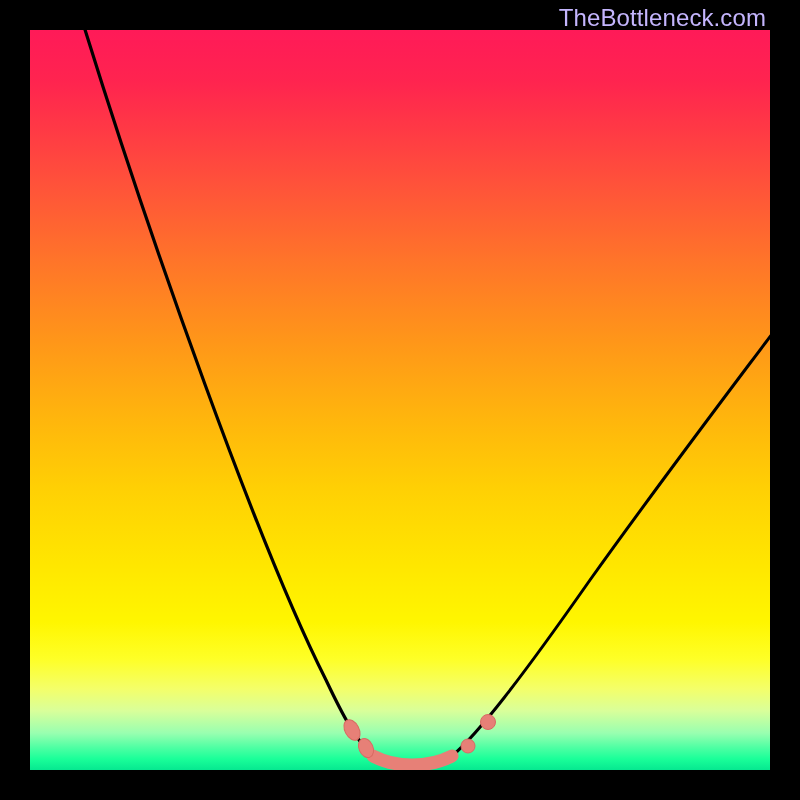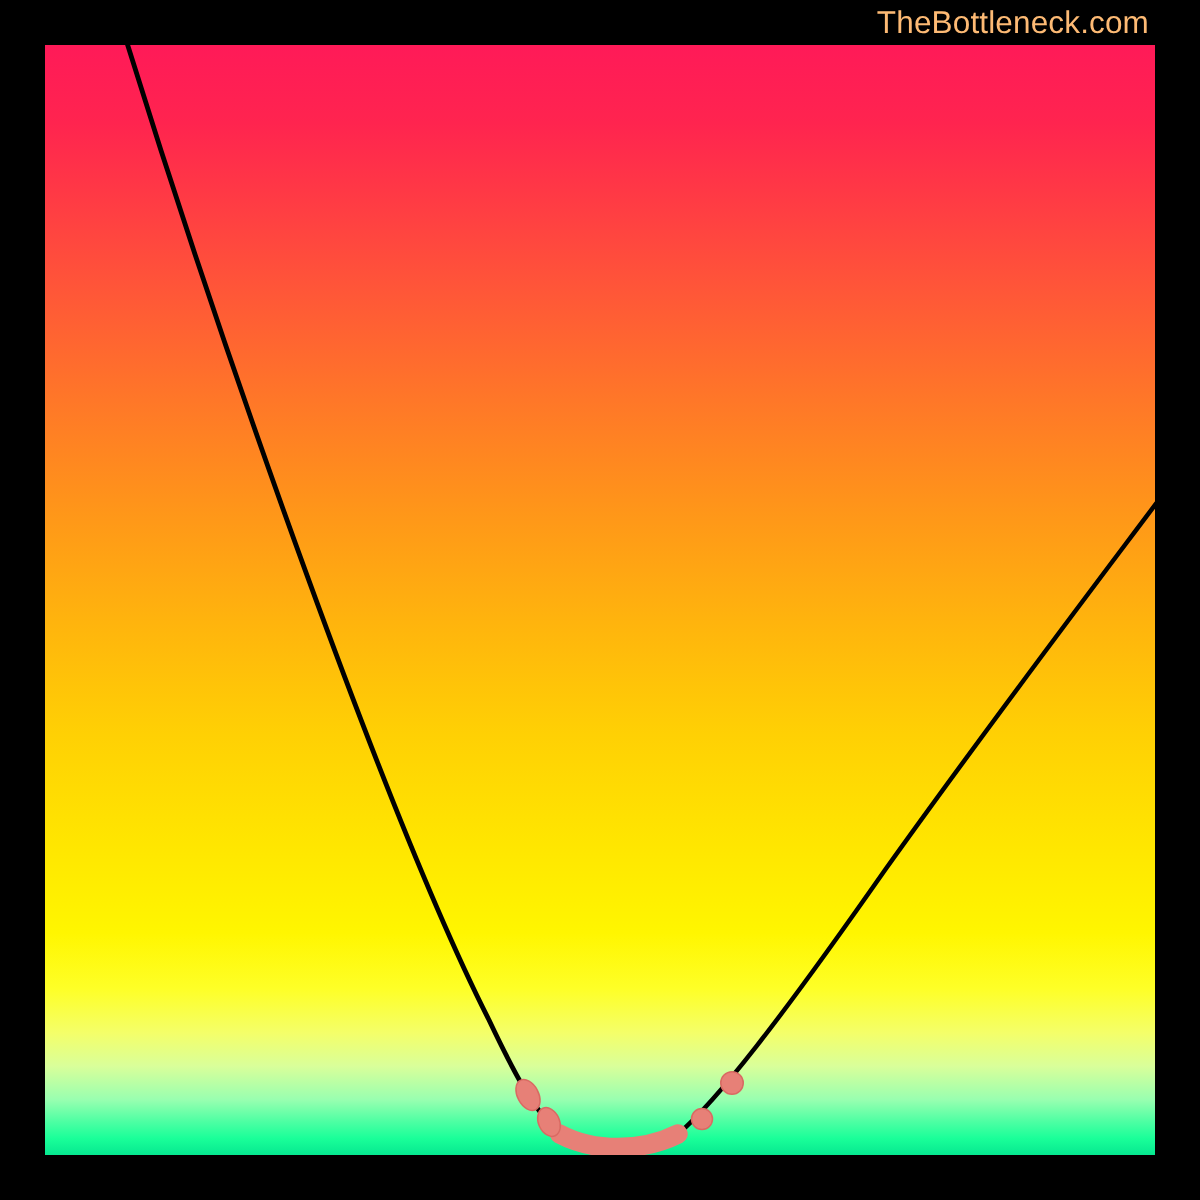--- a/index.html
+++ b/index.html
@@ -58,22 +58,22 @@
     position: absolute;
     top: 0;
     left: 0;
     width: 100%;
     height: 100%;
   }
   .watermark {
     position: absolute;
     top: 4px;
     right: 34px;
-    color: #fdba74;
-    font-size: 21px;
+    color: #c4b5fd;
+    font-size: 24px;
     font-weight: 500;
     letter-spacing: 0.1px;
     user-select: none;
   }
 </style>
 </head>
 <body>
 
 <div class="frame">
 

